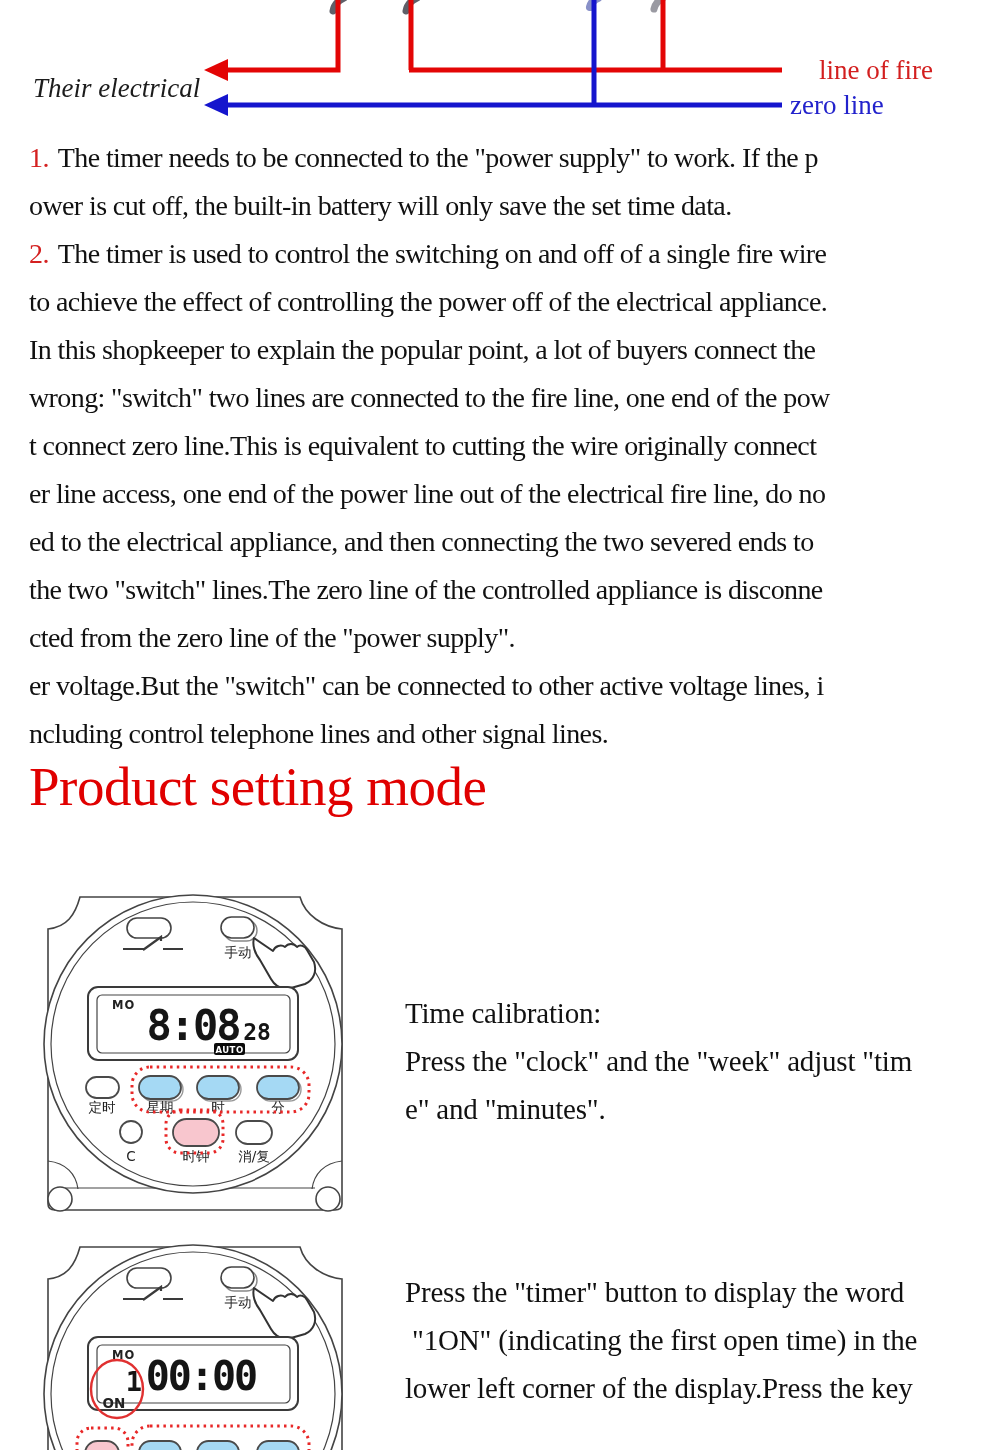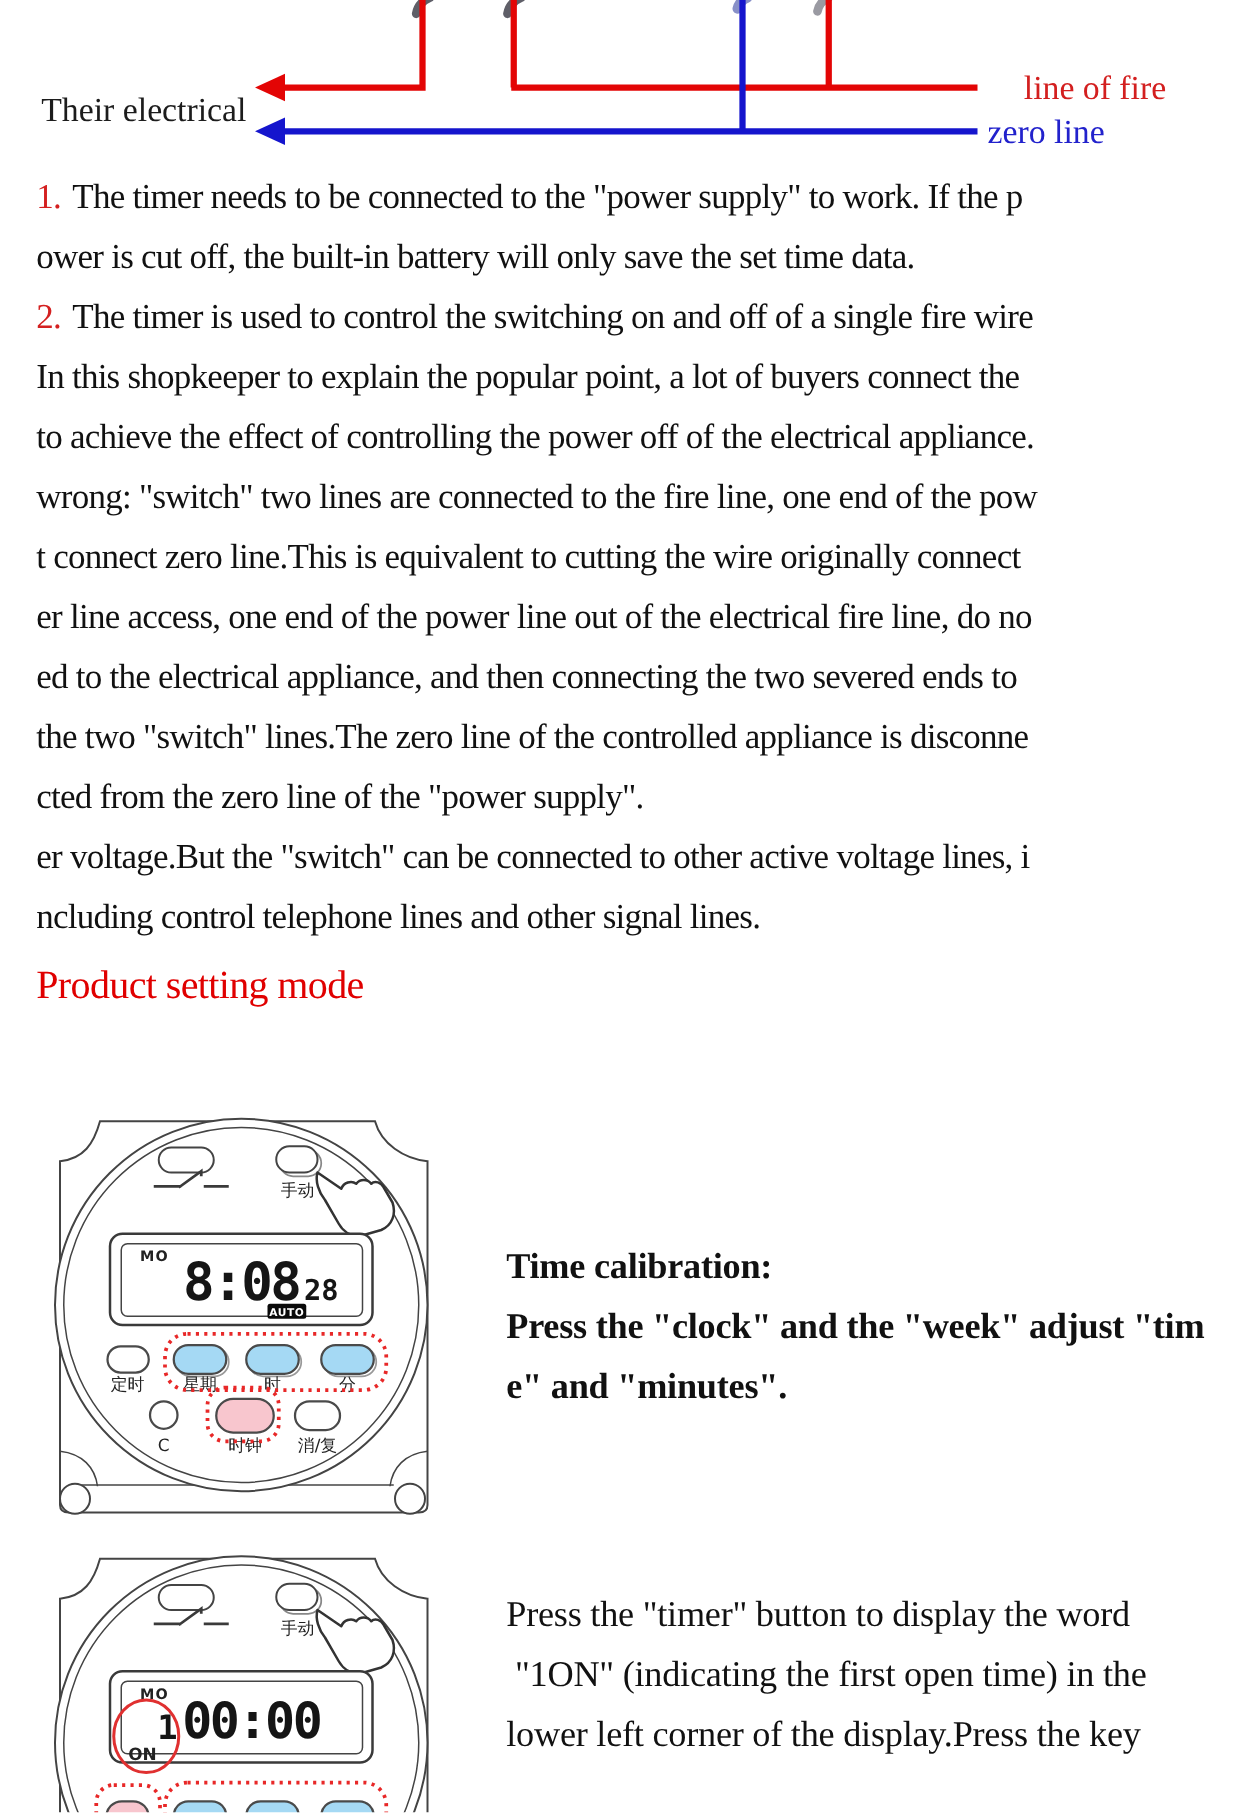--- a/index.html
+++ b/index.html
@@ -5,21 +5,21 @@
   html,body{margin:0;padding:0;background:#fff;}
   .page{position:relative;width:1000px;height:1450px;background:#fff;overflow:hidden;
         font-family:"Liberation Serif",serif;color:#111;}
   .abs{position:absolute;}
   
   .diag-label{position:absolute;font-size:27px;white-space:nowrap;}
   
   .bodytext{position:absolute;left:29px;top:134px;width:965px;}
   .tline{height:48px;line-height:48px;font-size:28px;letter-spacing:-0.6px;white-space:nowrap;}
   .rednum{color:#d42020;margin-right:9px;}
-  .heading{height:58px;line-height:58px;font-size:32px;color:#e00000;letter-spacing:-0.5px;white-space:nowrap;}
+  .heading{height:58px;line-height:58px;font-size:55px;color:#e00000;letter-spacing:-0.5px;white-space:nowrap;}
   
   .steptext{position:absolute;left:405px;width:590px;}
   .sline{height:48px;line-height:48px;font-size:29px;letter-spacing:-0.2px;white-space:pre;}
   
   .cjk{font-family:"DejaVu Sans",sans-serif;font-size:13.5px;fill:#222;}
   .lcd-day{font-family:"DejaVu Sans",sans-serif;font-size:11.5px;letter-spacing:1px;fill:#222;font-weight:bold;}
   .lcd-time{font-family:"DejaVu Sans Mono",monospace;font-weight:bold;fill:#151515;letter-spacing:-2px;}
   .lcd-sec{font-family:"DejaVu Sans Mono",monospace;font-weight:bold;fill:#151515;}
   .auto-txt{font-family:"DejaVu Sans",sans-serif;font-size:8.5px;font-weight:bold;fill:#fff;letter-spacing:0.5px;}
   .on-txt{font-family:"DejaVu Sans",sans-serif;font-size:13.5px;font-weight:bold;fill:#222;}
@@ -47,30 +47,30 @@
       <path d="M663,0 V72"></path>
     </g>
     <polygon points="204,70 228,59 228,81" fill="#e30505"></polygon>
 
     <g stroke="#1515cd" stroke-width="5" fill="none">
       <path d="M594,0 V105"></path>
       <path d="M226,105 H782"></path>
     </g>
     <polygon points="204,105 228,94 228,116" fill="#1515cd"></polygon>
   </svg>
-  <span class="diag-label" style="left:33px;top:73px;color:#1c1c1c;">Their electrical</span>
+  <span class="diag-label" style="left:33px;top:73px;color:#1c1c1c;font-style:italic;">Their electrical</span>
   <span class="diag-label" style="left:791px;top:55px;color:#d31f1f;margin-left:28px;">line of fire</span>
   <span class="diag-label" style="left:790px;top:90px;color:#2222cc;">zero line</span>
 
   <div class="bodytext">
     <div class="tline"><span class="rednum">1.</span><span>The timer needs to be connected to the "power supply" to work. If the p</span></div>
     <div class="tline">ower is cut off, the built-in battery will only save the set time data.</div>
     <div class="tline"><span class="rednum">2.</span><span>The timer is used to control the switching on and off of a single fire wire</span></div>
+    <div class="tline">to achieve the effect of controlling the power off of the electrical appliance.</div>
     <div class="tline">In this shopkeeper to explain the popular point, a lot of buyers connect the</div>
-    <div class="tline">to achieve the effect of controlling the power off of the electrical appliance.</div>
     <div class="tline">wrong: "switch" two lines are connected to the fire line, one end of the pow</div>
     <div class="tline">t connect zero line.This is equivalent to cutting the wire originally connect</div>
     <div class="tline">er line access, one end of the power line out of the electrical fire line, do no</div>
     <div class="tline">ed to the electrical appliance, and then connecting the two severed ends to</div>
     <div class="tline">the two "switch" lines.The zero line of the controlled appliance is disconne</div>
     <div class="tline">cted from the zero line of the "power supply".</div>
     <div class="tline">er voltage.But the "switch" can be connected to other active voltage lines, i</div>
     <div class="tline">ncluding control telephone lines and other signal lines.</div>
     <div class="heading">Product setting mode</div>
   </div>
@@ -118,21 +118,21 @@
 
     <circle cx="96" cy="244" r="11" fill="#fff" class="btn"></circle>
     <rect x="138" y="231" width="46" height="27" rx="13.5" fill="#f8c6ce" class="btn"></rect>
     <rect x="201" y="233" width="36" height="23" rx="11.5" fill="#fff" class="btn"></rect>
     <text x="96" y="273" text-anchor="middle" class="cjk">C</text>
     <text x="161" y="273" text-anchor="middle" class="cjk">时钟</text>
     <text x="219" y="273" text-anchor="middle" class="cjk">消/复</text>
     <rect x="131" y="222" width="57" height="43" rx="14" class="dotted"></rect>
   </svg>
 
-  <div class="steptext" style="top:989px;font-weight:bold;">
+  <div class="steptext" style="top:989px;">
     <div class="sline">Time calibration:</div>
     <div class="sline">Press the "clock" and the "week" adjust "tim</div>
     <div class="sline">e" and "minutes".</div>
   </div>
 
   <svg class="abs" style="left:35px;top:1238px;" width="310" height="330" viewBox="0 0 310 330">
     <path class="outline" d="M45,9 H265 C270,27 288,39 307,41 V316 Q307,322 300,322 H20 Q13,322 13,316 V41 C32,39 40,27 45,9 Z"></path>
     <circle cx="158" cy="156" r="149" class="outline"></circle>
     <circle cx="158" cy="156" r="142" class="thin"></circle>
     <rect x="92" y="30" width="44" height="20" rx="10" class="outline"></rect>

